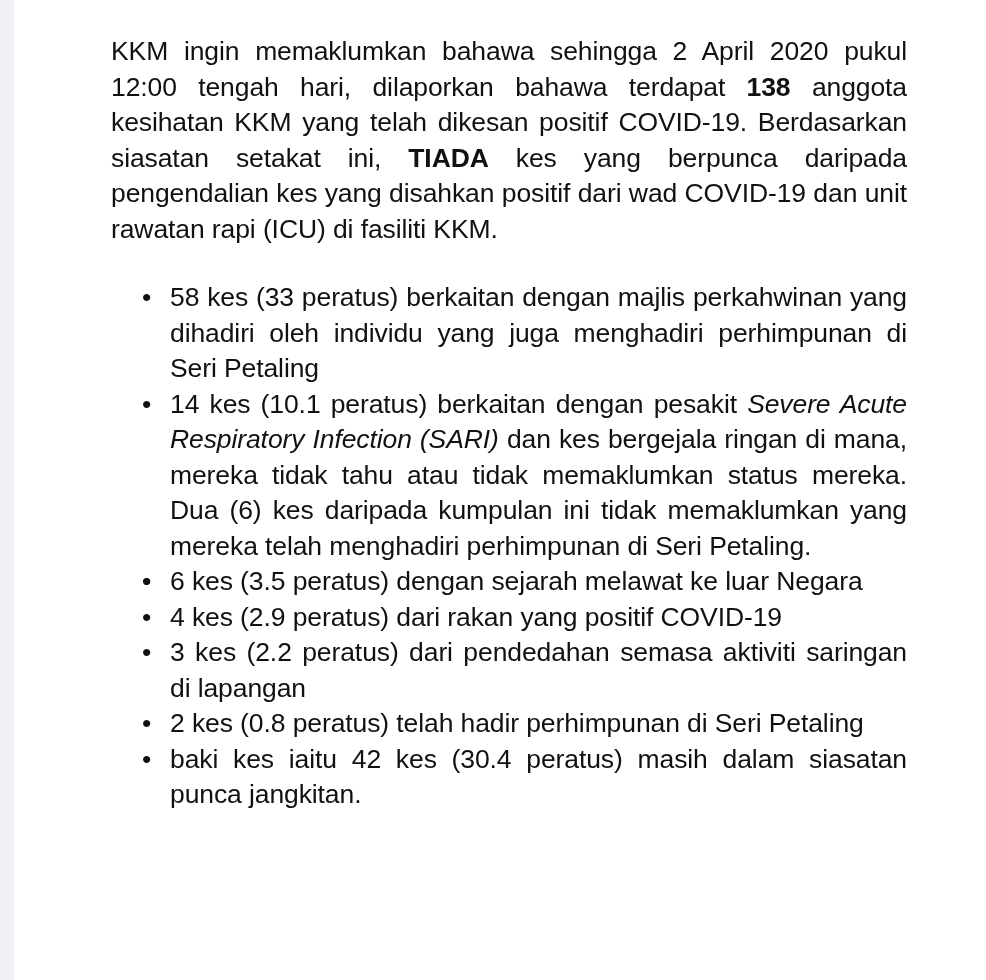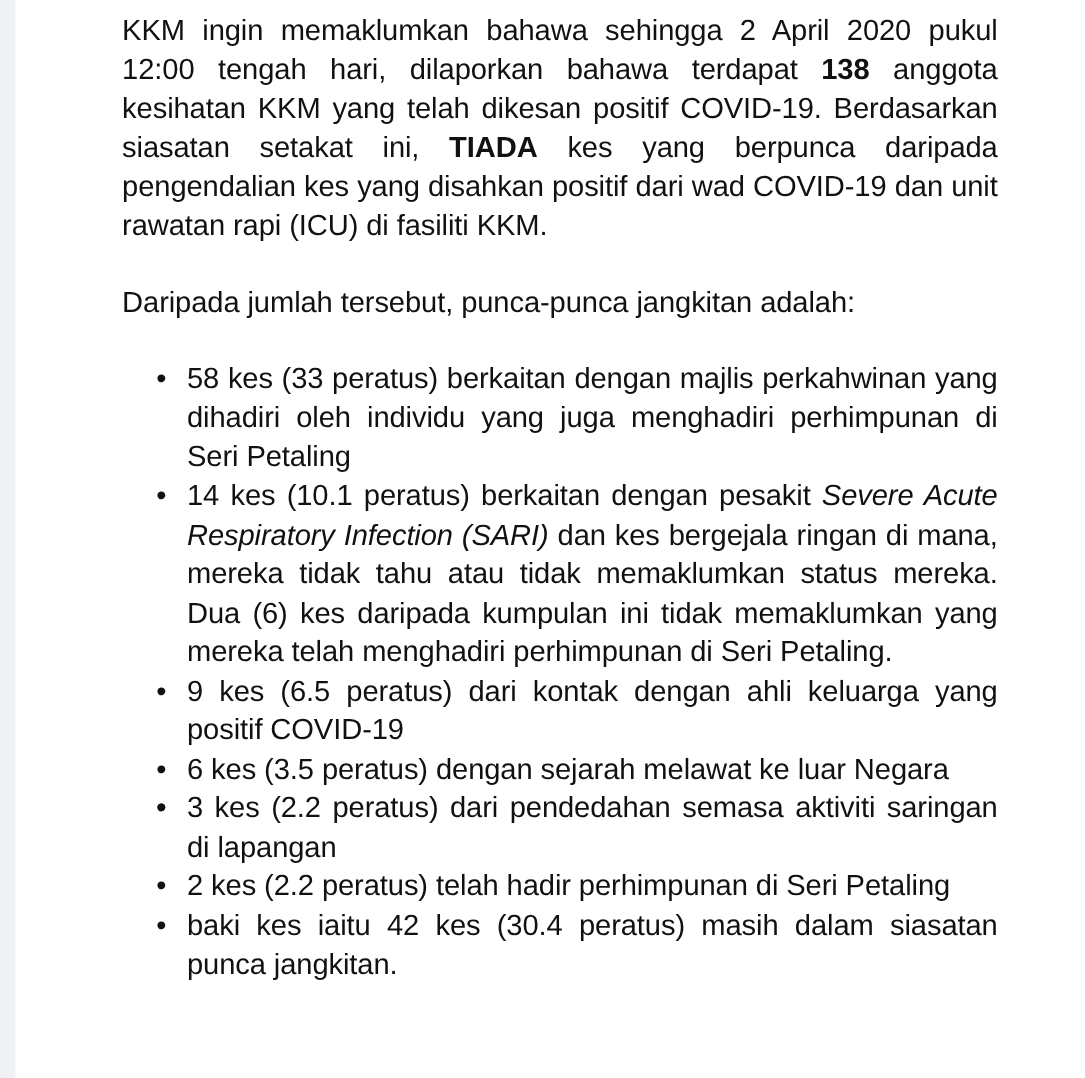--- a/index.html
+++ b/index.html
@@ -36,20 +36,21 @@
   }
 
   .doc-body {
     padding-top: 10px;
     font-size: 26.5px;
     line-height: 35.5px;
     text-align: justify;
     text-justify: inter-word;
     letter-spacing: -0.1px;
     word-spacing: 0px;
+    margin-top: 24px;
     -webkit-font-smoothing: antialiased;
   }
 
   p.para {
     margin: 0 0 0 0;
     text-align: justify;
     text-align-last: left;
   }
 
   .para + .para {
@@ -89,49 +90,48 @@
 </head>
 <body>
 
 <div class="left-edge-strip"></div>
 
 <div class="page">
   <div class="doc-body">
 
     <p class="para"><span class="frag">KKM ingin memaklumkan bahawa sehingga 2 April 2020 pukul 12:00 tengah hari, dilaporkan bahawa terdapat </span><b class="frag bold">138</b><span class="frag"> anggota kesihatan KKM yang telah dikesan positif COVID-19. Berdasarkan siasatan setakat ini, </span><b class="frag bold">TIADA</b><span class="frag"> kes yang berpunca daripada pengendalian kes yang disahkan positif dari wad COVID-19 dan unit rawatan rapi (ICU) di fasiliti KKM.</span></p>
 
-    <p class="para"><span class="frag">Daripada jumlah tersebut, punca-punca jangkitan adalah:</span></p>
 
     <ul class="bullet-list">
       <li class="bullet-item">
         <span class="dot">•</span>
         <span class="body"><span class="frag">58 kes (33 peratus) berkaitan dengan majlis perkahwinan yang dihadiri oleh individu yang juga menghadiri perhimpunan di Seri Petaling</span></span>
       </li>
       <li class="bullet-item">
         <span class="dot">•</span>
         <span class="body"><span class="frag">14 kes (10.1 peratus) berkaitan dengan pesakit </span><i class="frag ital">Severe Acute Respiratory Infection (SARI)</i><span class="frag"> dan kes bergejala ringan di mana, mereka tidak tahu atau tidak memaklumkan status mereka. Dua (6) kes daripada kumpulan ini tidak memaklumkan yang mereka telah menghadiri perhimpunan di Seri Petaling.</span></span>
       </li>
       <li class="bullet-item">
         <span class="dot">•</span>
-        <span class="body"><span class="frag">9 kes (6.5 peratus) dari kontak dengan ahli keluarga yang positif COVID-19</span></span>
       </li>
       <li class="bullet-item">
         <span class="dot">•</span>
         <span class="body"><span class="frag">6 kes (3.5 peratus) dengan sejarah melawat ke luar Negara</span></span>
       </li>
       <li class="bullet-item">
         <span class="dot">•</span>
+        <span class="body"><span class="frag">4 kes (2.9 peratus) dari rakan yang positif COVID-19</span></span>
       </li>
       <li class="bullet-item">
         <span class="dot">•</span>
         <span class="body"><span class="frag">3 kes (2.2 peratus) dari pendedahan semasa aktiviti saringan di lapangan</span></span>
       </li>
       <li class="bullet-item">
         <span class="dot">•</span>
-        <span class="body"><span class="frag">2 kes (2.2 peratus) telah hadir perhimpunan di Seri Petaling</span></span>
+        <span class="body"><span class="frag">2 kes (0.8 peratus) telah hadir perhimpunan di Seri Petaling</span></span>
       </li>
       <li class="bullet-item">
         <span class="dot">•</span>
         <span class="body"><span class="frag">baki kes iaitu 42 kes (30.4 peratus) masih dalam siasatan punca jangkitan.</span></span>
       </li>
     </ul>
 
   </div>
 </div>
 

